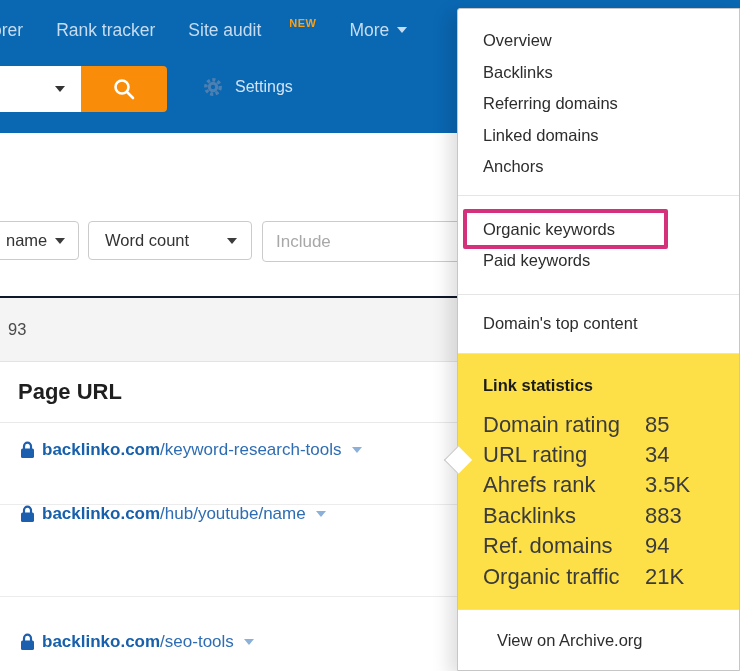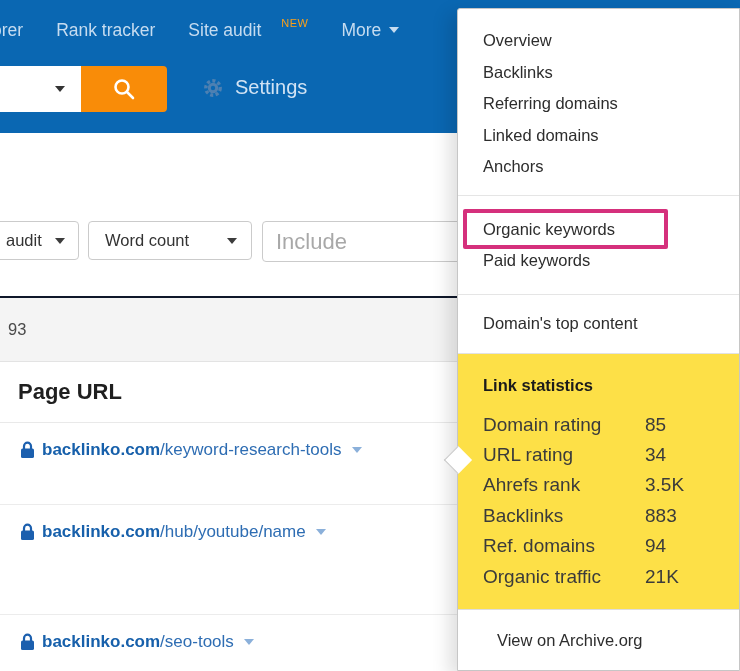--- a/index.html
+++ b/index.html
@@ -5,54 +5,54 @@
   html,body{margin:0;padding:0;}
   body{
     width:740px;height:671px;position:relative;overflow:hidden;background:#fff;
     font-family:"Liberation Sans", sans-serif;
   }
   
   .topbar{position:absolute;left:0;top:0;width:740px;height:133px;background:#0a67b2;}
   .nav{position:absolute;top:17px;left:-8px;display:flex;gap:33px;align-items:flex-start;
        font-size:17.5px;color:#c6dcf0;white-space:nowrap;}
   .nav-item{display:flex;align-items:center;gap:8px;cursor:pointer;line-height:26px;}
-  .badge-new{font-size:11px;font-weight:400;color:#fba019;vertical-align:super;
-             position:relative;top:-7px;margin-left:12px;letter-spacing:.5px;}
+  .badge-new{font-size:11px;font-weight:700;color:#fba019;vertical-align:super;
+             position:relative;top:-7px;margin-left:20px;letter-spacing:.5px;}
   .caret{width:0;height:0;border-left:5.5px solid transparent;border-right:5.5px solid transparent;
          border-top:6.5px solid currentColor;display:inline-block;}
   
   .search-input-box{position:absolute;top:66px;left:0;width:81px;height:46px;background:#fff;}
   .search-input-caret{position:absolute;right:16px;top:20px;color:#333;}
   .search-btn{position:absolute;top:66px;left:81px;width:86px;height:46px;background:#f98c08;
               border:none;border-radius:0 4px 4px 0;display:flex;align-items:center;justify-content:center;cursor:pointer;}
   .settings-group{position:absolute;top:76px;left:202px;display:flex;align-items:center;gap:11px;
-                  font-size:20px;color:#d2e3f4;cursor:pointer;}
+                  font-size:16px;color:#d2e3f4;cursor:pointer;}
   
   .filter-btn{position:absolute;top:221px;height:39px;background:#fff;border:1px solid #cbcbcb;
               border-radius:4px;color:#333;font-size:16.5px;display:flex;align-items:center;
               justify-content:space-between;box-sizing:border-box;cursor:pointer;}
   .filter-btn .caret{color:#3c3c3c;}
   .btn-traffic{left:-14px;width:93px;padding:0 13px 0 19px;}
   .btn-wordcount{left:88px;width:164px;padding:0 14px 0 16px;}
   .input-include{position:absolute;top:221px;left:262px;width:214px;height:41px;box-sizing:border-box;
-                 border:1px solid #cbcbcb;border-radius:4px;padding:0 0 0 13px;font-size:22px;color:#000000;
+                 border:1px solid #cbcbcb;border-radius:4px;padding:0 0 0 13px;font-size:17px;color:#000000;
                  font-family:"Liberation Sans", sans-serif;outline:none;}
   .input-include::placeholder{color:#a8a8a8;}
   
   .count-band{position:absolute;top:296px;left:0;width:740px;height:66px;background:#f4f4f4;
               border-top:2px solid #0f172a;border-bottom:1px solid #e3e3e3;box-sizing:border-box;
               display:flex;align-items:center;padding-left:8px;font-size:16.5px;color:#4a4a4a;}
   
   .table-head{position:absolute;top:362px;left:0;width:740px;height:61px;box-sizing:border-box;
               border-bottom:1px solid #e9e9e9;display:flex;align-items:center;padding-left:18px;
               font-weight:700;font-size:22px;color:#1f1f1f;}
   .url-row{position:absolute;left:0;width:740px;box-sizing:border-box;padding-left:20px;
            border-bottom:1px solid #ececec;text-align:right;}
   .row-1{top:423px;height:82px;}
-  .row-2{top:505px;height:110px;}
+  .row-2{top:487px;height:110px;}
   .row-3{top:615px;height:56px;border-bottom:none;}
   .url-line{display:flex;align-items:center;gap:7px;margin-top:17px;font-size:17px;cursor:pointer;}
   .url-domain{font-weight:700;color:#1760ab;}
   .url-path{color:#2e6db3;}
   .url-caret{width:0;height:0;border-left:5px solid transparent;border-right:5px solid transparent;
              border-top:6px solid #8bb0da;margin-left:3px;}
   
   .panel{position:absolute;left:457px;top:8px;width:283px;height:663px;box-sizing:border-box;
          background:#fff;border:1px solid #c6c6c6;border-radius:3px 0 0 0;
          box-shadow:-8px 6px 18px rgba(0,0,0,.13);z-index:20;}
@@ -60,21 +60,21 @@
                border-left:1px solid #c6c6c6;border-bottom:1px solid #c6c6c6;transform:rotate(45deg);}
   .m-item{height:31.5px;display:flex;align-items:center;padding-left:25px;font-size:16.5px;
           color:#2d2d2d;cursor:pointer;white-space:nowrap;}
   .sec-a{padding:16px 0 12px;}
   .sec-b{padding:18px 0 17px;border-top:1px solid #e5e5e5;}
   .sec-c{padding:13px 0 14px;border-top:1px solid #e5e5e5;}
   .sec-stats{background:#fde047;border-top:1px solid #e2e2e2;border-bottom:1px solid #dddddd;
              padding:16px 0 17px;}
   .stats-header{height:31.5px;margin-bottom:8px;display:flex;align-items:center;padding-left:25px;
                 font-weight:700;font-size:16.5px;color:#1b1b1b;}
-  .stat-row{height:30.4px;display:flex;align-items:center;padding-left:25px;font-size:19px;color:#3b3b3b;}
+  .stat-row{height:30.4px;display:flex;align-items:center;padding-left:25px;font-size:22px;color:#3b3b3b;}
   .stat-label{width:162px;}
   .sec-e{padding:15px 14px;}
   .organic-wrap{position:relative;align-items:center;}
   .annotation-box{position:absolute;left:5px;top:-4.5px;width:205px;height:40px;box-sizing:border-box;
                   border:4px solid #d5307c;border-radius:2px;pointer-events:none;background:transparent;}
 </style>
 </head>
 <body>
 
 <div class="topbar">
@@ -108,21 +108,21 @@
     <svg width="22" height="22" viewBox="0 0 22 22">
       <circle cx="11" cy="11" r="7.2" fill="none" stroke="#4d80b2" stroke-width="3.4" stroke-dasharray="3.1 2.4"></circle>
       <circle cx="11" cy="11" r="5.2" fill="#4d80b2"></circle>
       <circle cx="11" cy="11" r="2.2" fill="#0a67b2"></circle>
     </svg>
     <span>Settings</span>
   </div>
 </div>
 
 <div class="filter-btn btn-traffic">
-  <span>audit</span>
+  <span>name</span>
   <span class="caret"></span>
 </div>
 <div class="filter-btn btn-wordcount">
   <span>Word count</span>
   <span class="caret"></span>
 </div>
 <input class="input-include" type="text" placeholder="Include" style="">
 
 <div class="count-band">
   <span>93</span>

